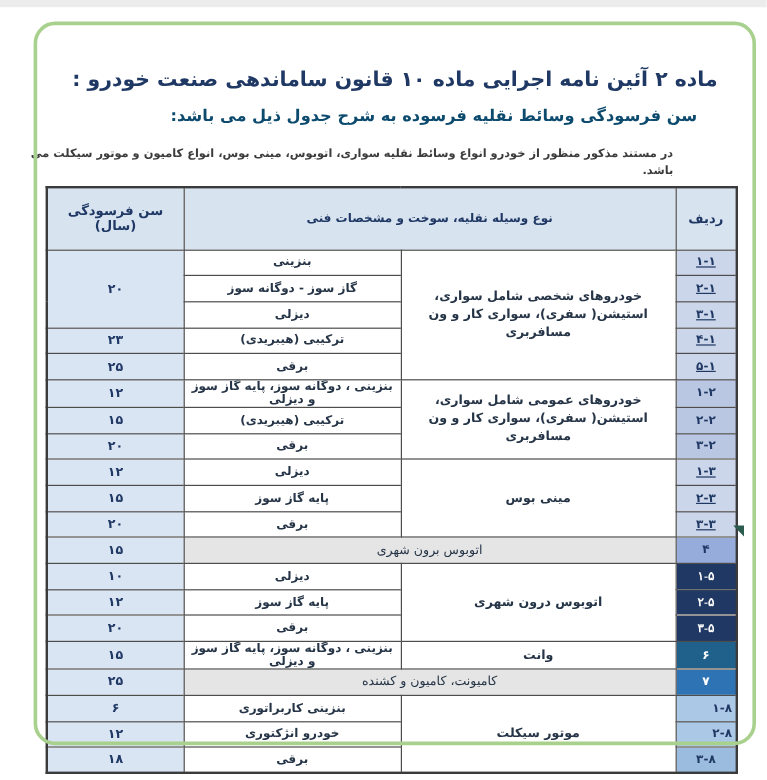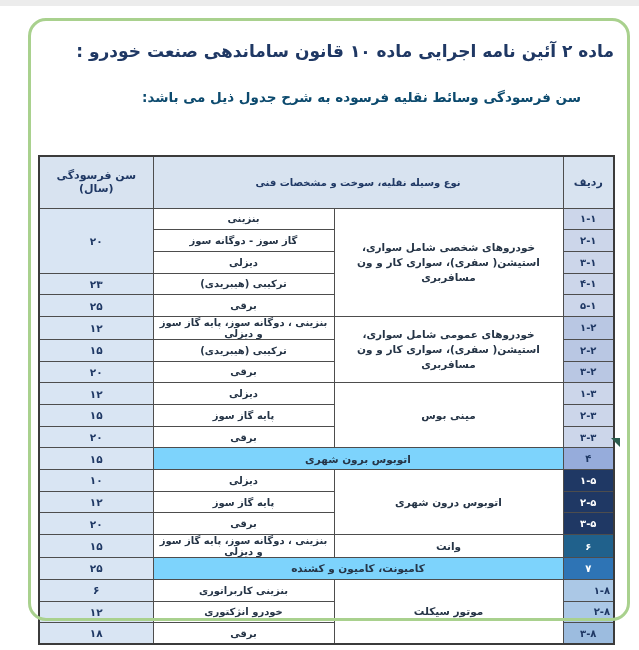--- a/index.html
+++ b/index.html
@@ -1,60 +1,61 @@
 <!DOCTYPE html>
 <html lang="fa"><head>
 <meta charset="utf-8">
 <style>
   html,body{margin:0;padding:0;background:#fff;}
   .page{position:relative;width:639px;height:650px;background:#ffffff;overflow:hidden;
         font-family:"DejaVu Sans",sans-serif;}
   .top-strip{position:absolute;top:0;left:0;width:639px;height:6px;background:#ececec;}
   .frame{position:absolute;left:28px;top:18px;width:596px;height:597px;
          border:3px solid #a9d18e;border-radius:18px;z-index:10;pointer-events:none;}
-  .title{position:absolute;top:38px;right:25px;margin:0;direction:rtl;
+  .title{position:absolute;top:38px;right:25px;margin:16px;direction:rtl;
          color:#1f3864;font-size:17px;font-weight:bold;line-height:26px;}
   .subtitle{position:absolute;top:87px;right:58px;margin:0;direction:rtl;
          color:#0c4a6e;font-size:13.5px;font-weight:bold;line-height:20px;}
   .note{position:absolute;top:122px;right:78px;margin:0;direction:rtl;
          color:#3c3c3c;font-size:9.5px;font-weight:600;line-height:14px;}
   table.main-table{position:absolute;top:155px;left:38px;width:575px;direction:rtl;
          border-collapse:collapse;table-layout:fixed;border:2px solid #3b3b3b;z-index:5;}
   .main-table td,.main-table th{border:1px solid #4d4d4d;text-align:center;vertical-align:middle;
          padding:0 3px;overflow:hidden;}
   thead tr{height:52px;}
   tbody tr{height:21.7px;}
   th{background:#d8e3f0;color:#1f3864;font-weight:bold;}
   .radif-h,.age-h{font-size:11px;}
   .typefuel-h{font-size:10px;}
   td.radif{direction:ltr;font-size:10px;font-weight:bold;color:#1f3864;}
-  td.g1{background:#ccd6ea;}
+  td.g1{background:#ccd6ea;text-decoration:underline;}
   td.g2{background:#b9c7e3;}
   td.r4{background:#96acdb;}
-  td.g5{background:#1f3864;color:#ffffff;}
+  td.g5{background:#1f3864;color:#ffffff;font-family:Liberation Serif, serif;}
   td.r6{background:#20618c;color:#ffffff;}
   td.r7{background:#2e74b5;color:#ffffff;}
   td.g8{background:#abc8e6;text-align:right;}
   td.g8b{background:#9cbcdf;}
   td.type-cell{background:#ffffff;color:#253446;font-size:10.5px;font-weight:bold;line-height:15px;}
   td.fuel-cell{background:#ffffff;color:#253446;font-size:10px;font-weight:bold;margin-left:13px;}
-  td.merge-cell{background:#7dd3fc;color:#253446;font-size:10.5px;font-weight:bold;}
+  td.merge-cell{background:#e5e5e5;color:#253446;font-size:10.5px;font-weight:normal;}
   td.age-cell{background:#d9e5f3;color:#1f3864;font-size:10.5px;font-weight:bold;}
   .corner-marker{position:absolute;left:611px;top:438px;width:0;height:0;z-index:12;
          border-top:9px solid #2b5c4e;border-left:9px solid transparent;}
 </style>
 </head>
 <body>
 
 <div class="page">
   <div class="top-strip"></div>
   <div class="frame"></div>
 
   <h1 class="title">ماده ۲ آئین نامه اجرایی ماده ۱۰ قانون ساماندهی صنعت خودرو :</h1>
   <h2 class="subtitle">سن فرسودگی وسائط نقلیه فرسوده به شرح جدول ذیل می باشد:</h2>
+  <p class="note">در مستند مذکور منظور از خودرو انواع وسائط نقلیه سواری، اتوبوس، مینی بوس، انواع کامیون و موتور سیکلت می باشد.</p>
 
   <table class="main-table">
     <colgroup>
       <col style="width:51px">
       <col style="width:229px">
       <col style="width:181px">
       <col style="width:114px">
     </colgroup>
     <thead>
       <tr>

